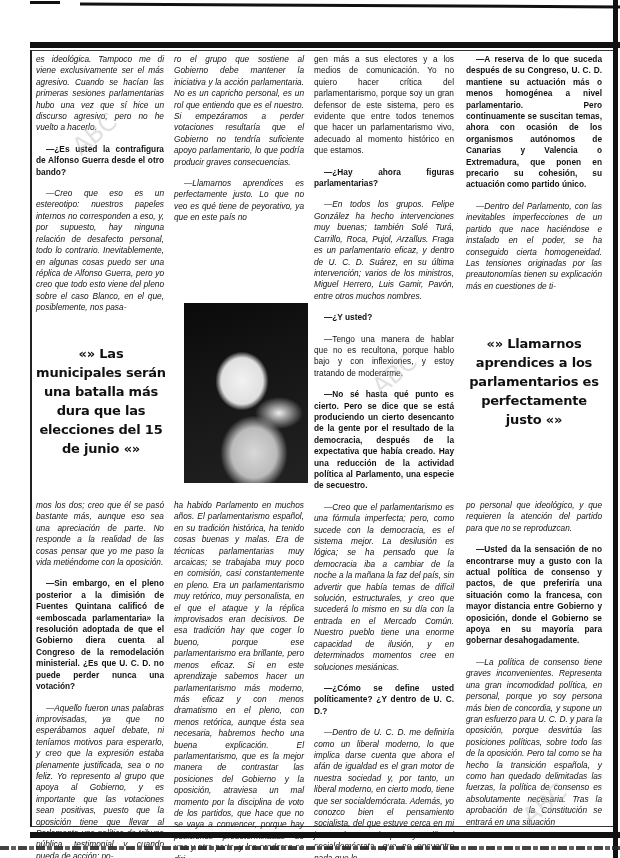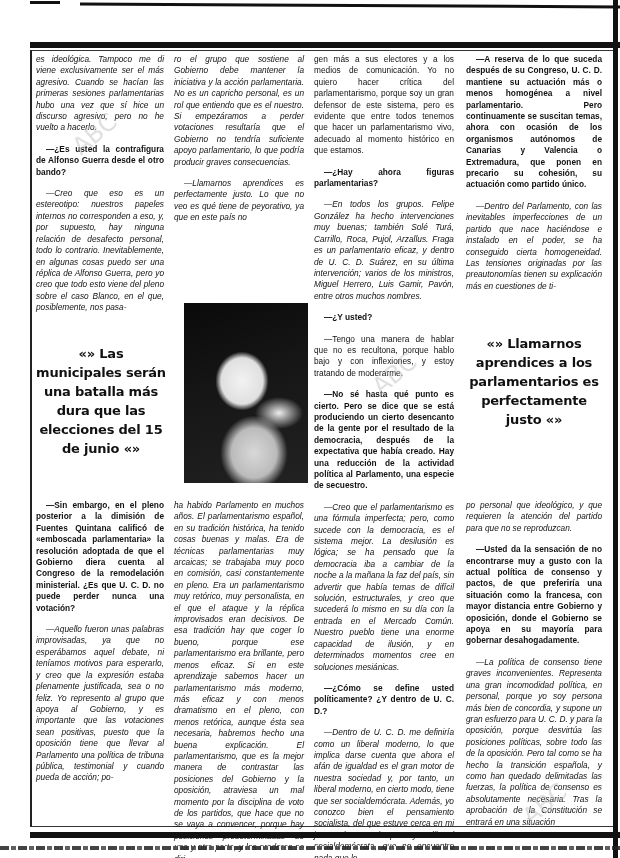--- a/index.html
+++ b/index.html
@@ -41,20 +41,21 @@
 
 <div class="col c1" style="top:54px;">
   <p class="it first">es ideológica. Tampoco me di viene exclusivamente ser el más agresivo. Cuando se hacían las primeras sesiones parlamentarias hubo una vez que sí hice un discurso agresivo, pero no he vuelto a hacerlo.</p>
   <p class="q">—¿Es usted la contrafigura de Alfonso Guerra desde el otro bando?</p>
   <p class="it">—Creo que eso es un estereotipo: nuestros papeles internos no corresponden a eso, y, por supuesto, hay ninguna relación de desafecto personal, todo lo contrario. Inevitablemente, en algunas cosas puedo ser una réplica de Alfonso Guerra, pero yo creo que todo esto viene del pleno sobre el caso Blanco, en el que, posiblemente, nos pasa-</p>
 </div>
 
 <div class="pull pull-1">«» Las municipales serán una batalla más dura que las elecciones del 15 de junio «»</div>
 
 <div class="col c1" style="top:500px;">
+  <p class="it first">mos los dos; creo que él se pasó bastante más, aunque eso sea una apreciación de parte. No responde a la realidad de las cosas pensar que yo me paso la vida metiéndome con la oposición.</p>
   <p class="q">—Sin embargo, en el pleno posterior a la dimisión de Fuentes Quintana calificó de «emboscada parlamentaria» la resolución adoptada de que el Gobierno diera cuenta al Congreso de la remodelación ministerial. ¿Es que U. C. D. no puede perder nunca una votación?</p>
   <p class="it">—Aquello fueron unas palabras improvisadas, ya que no esperábamos aquel debate, ni teníamos motivos para esperarlo, y creo que la expresión estaba plenamente justificada, sea o no feliz. Yo represento al grupo que apoya al Gobierno, y es importante que las votaciones sean positivas, puesto que la oposición tiene que llevar al Parlamento una política de tribuna pública, testimonial y cuando pueda de acción; po-</p>
 </div>
 
 <div class="col c2" style="top:54px;">
   <p class="it first">ro el grupo que sostiene al Gobierno debe mantener la iniciativa y la acción parlamentaria. No es un capricho personal, es un rol que entiendo que es el nuestro. Si empezáramos a perder votaciones resultaría que el Gobierno no tendría suficiente apoyo parlamentario, lo que podría producir graves consecuencias.</p>
   <p class="it">—Llamarnos aprendices es perfectamente justo. Lo que no veo es qué tiene de peyorativo, ya que en este país no</p>
 </div>
 
 <div class="photo" title="Black and white portrait of the interviewee in profile, hand on chin"></div>

